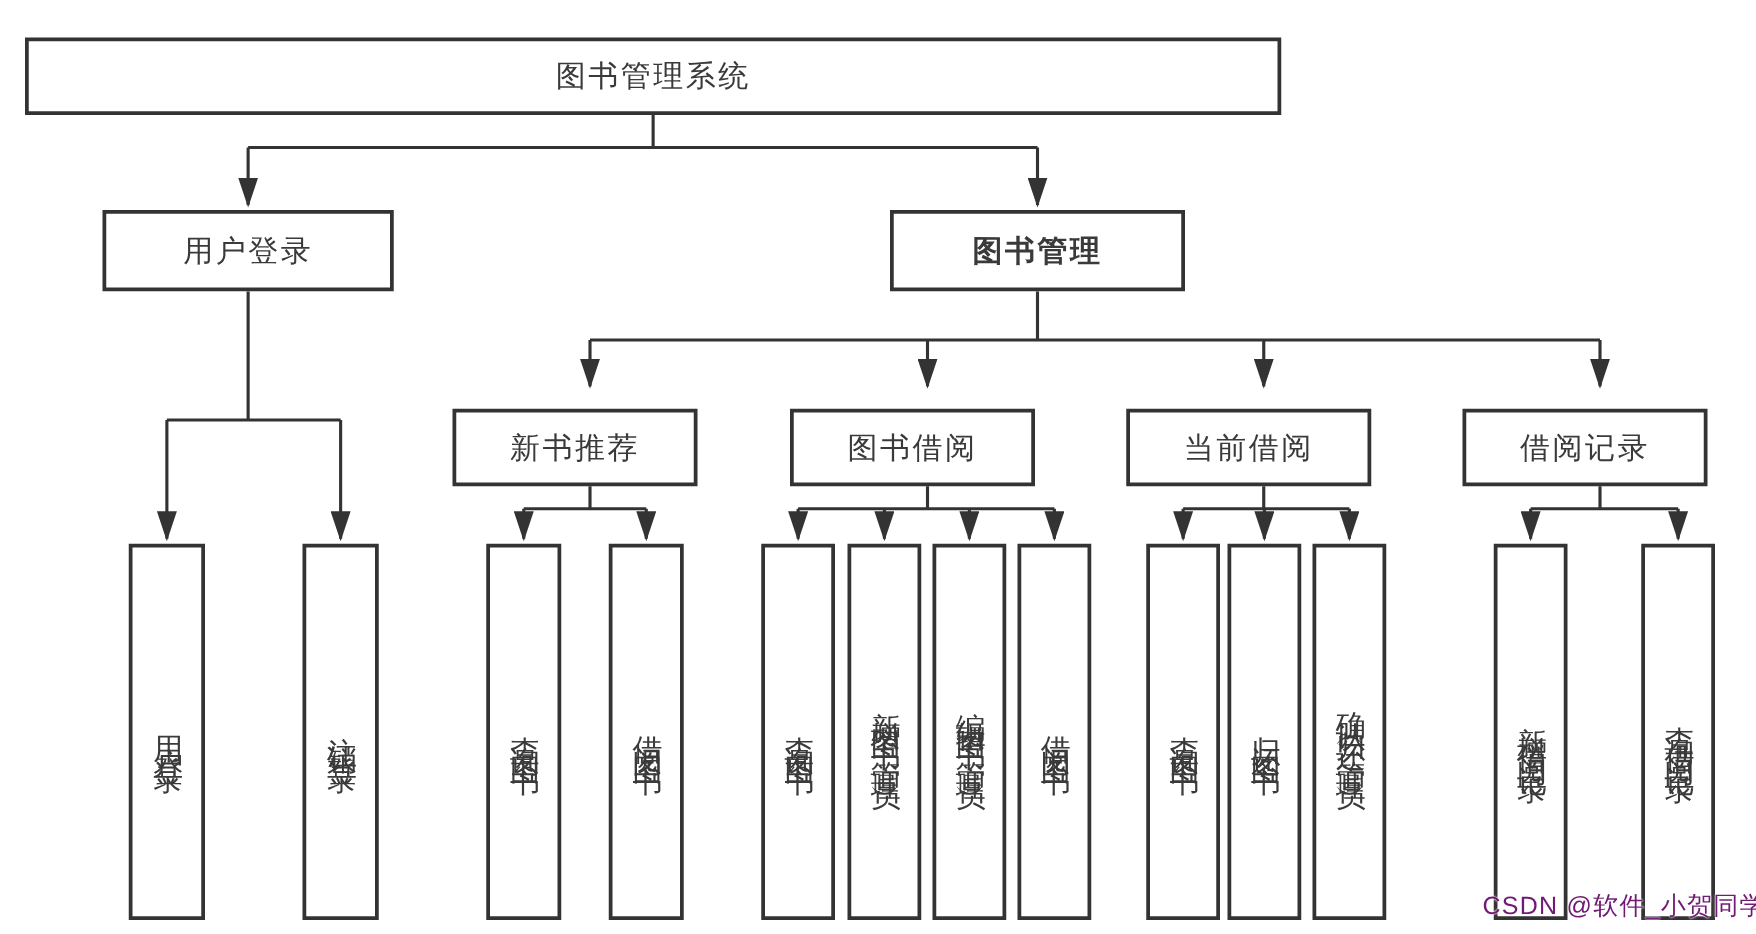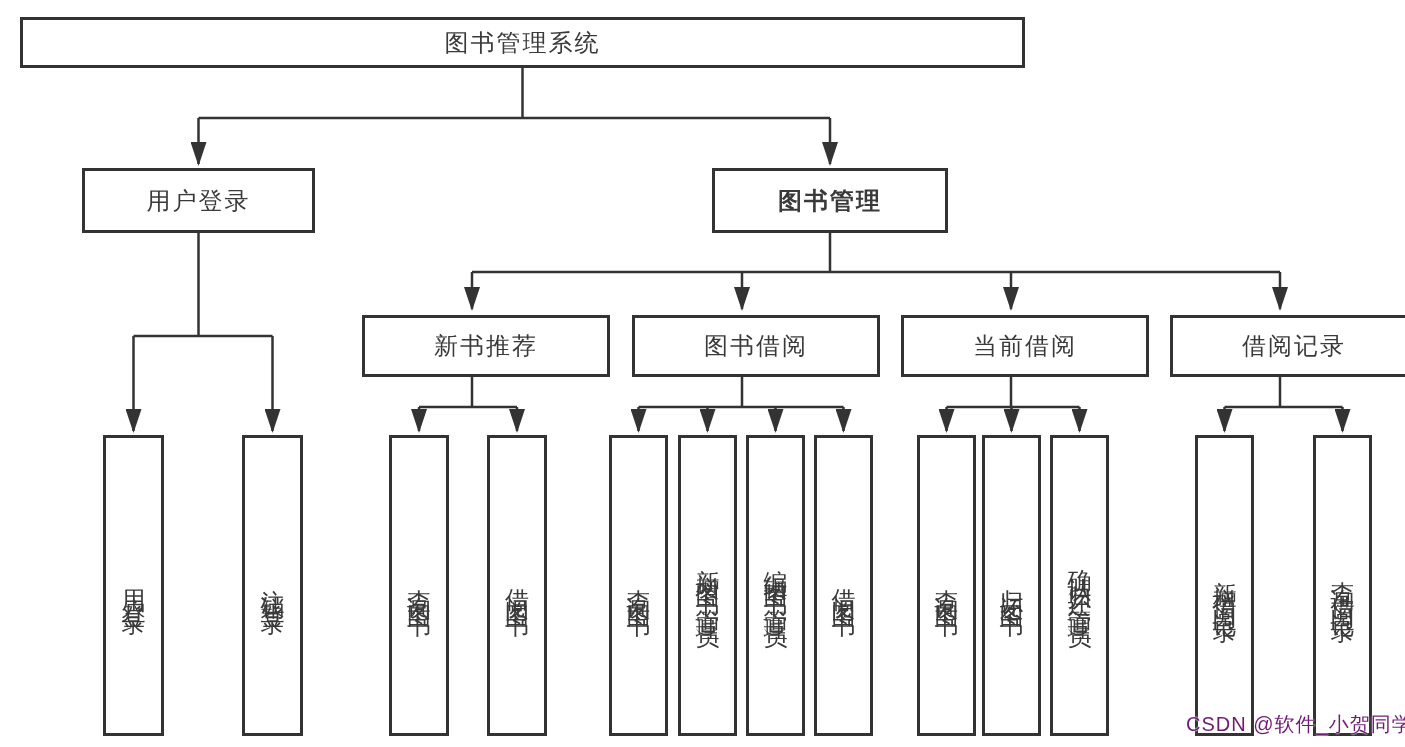--- a/index.html
+++ b/index.html
@@ -24,24 +24,24 @@
   .hbox { font-size:24px; letter-spacing:2px; white-space:nowrap; }
   .vbox .vtext {
     writing-mode:vertical-rl;
     text-orientation:mixed;
     font-size:24px;
     letter-spacing:8px;
     line-height:1;
     color:#3a3a3a;
   }
   
-  .n-root { left:20px;  top:17px;  width:1005px; height:51px; }
+  .n-root { left:20px;  top:30px;  width:1005px; height:62px; }
   .n-l2a  { left:82px;  top:168px; width:233px;  height:65px; }
   .n-l2b  { left:712px; top:168px; width:236px;  height:65px;font-weight:bold; }
-  .n-l3   { top:315px;  height:62px; width:248px;font-family:Liberation Serif, serif; }
+  .n-l3   { top:327px;  height:62px; width:196px;font-family:Liberation Serif, serif; }
   .n-l3a  { left:362px; }
   .n-l3b  { left:632px; }
   .n-l3c  { left:901px; }
   .n-l3d  { left:1170px; }
   .leaf   { top:435px;  height:301px; width:59px; }
   .lf-1a { left:103px; width:61px; }
   .lf-1b { left:242px; width:61px; }
   .lf-2a { left:389px; width:60px; }
   .lf-2b { left:487px; width:60px; }
   .lf-3a { left:609px; }

